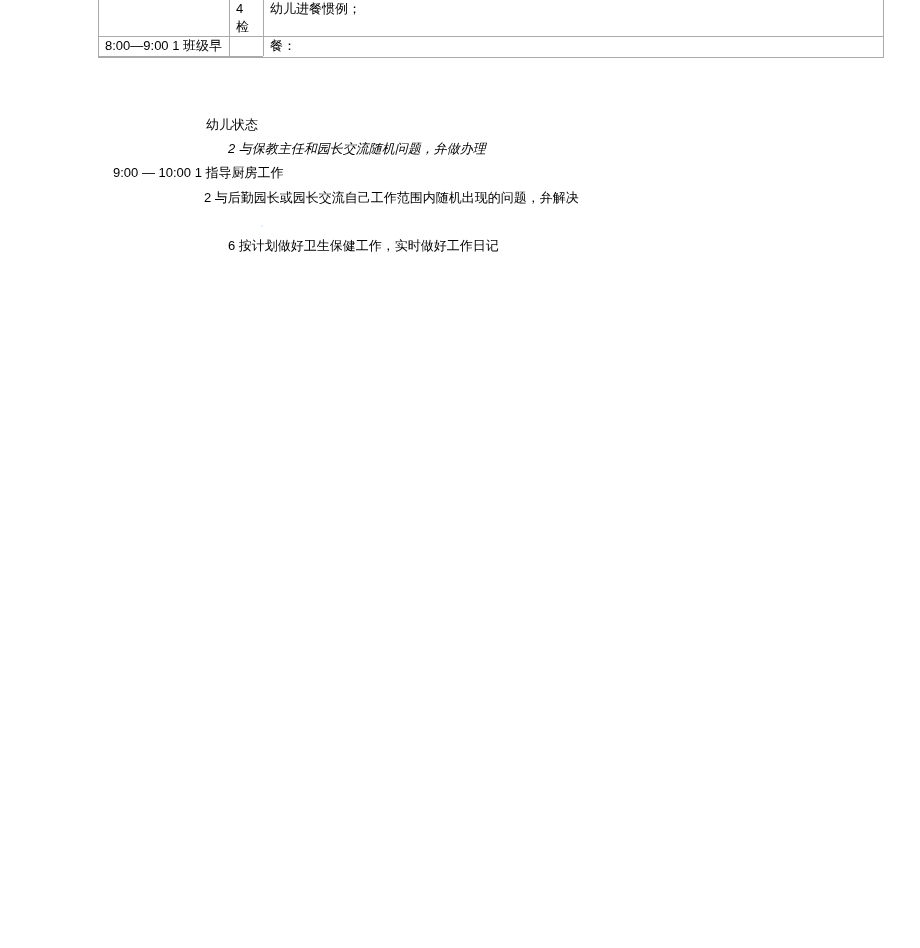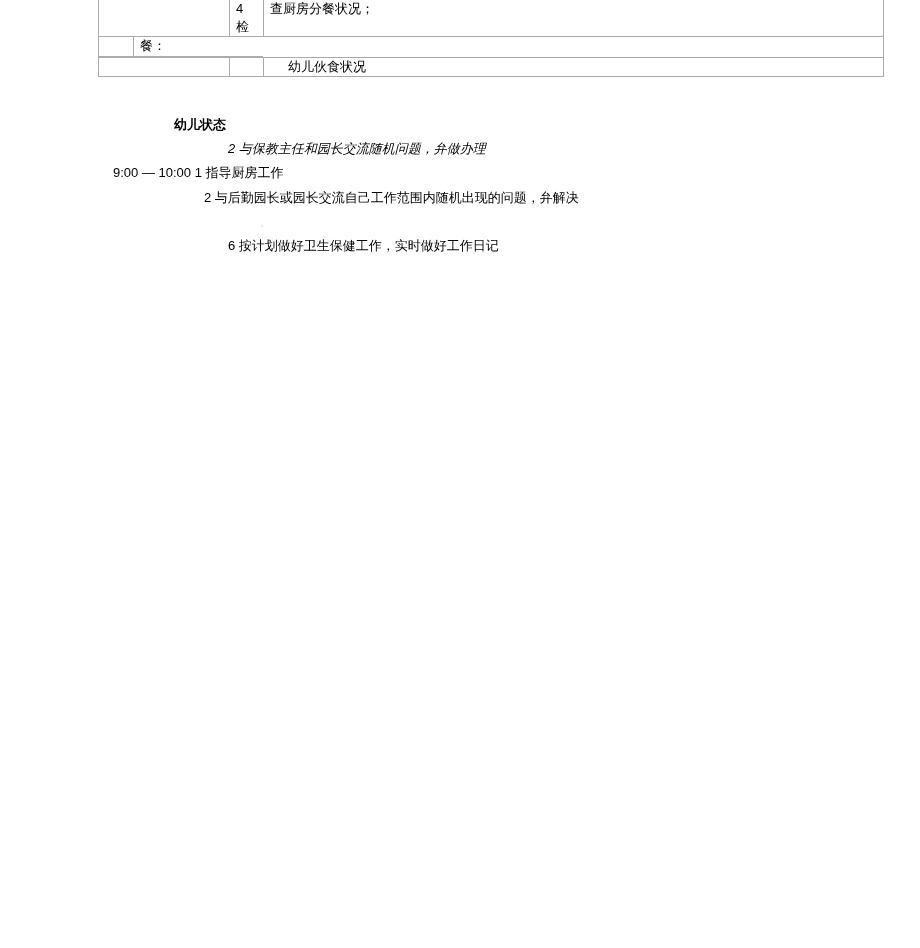--- a/index.html
+++ b/index.html
@@ -32,43 +32,39 @@
 </head>
 <body>
 
 <div class="page">
 
   <div class="tbl">
 
     <div class="row">
       <div class="cell c-time"></div>
       <div class="cell c-num">4 检</div>
-      <div class="cell c-body">查厨房分餐状况；</div>
+      <div class="cell c-body">幼儿进餐惯例；</div>
     </div>
 
     <div class="row">
+      <div class="cell c-time">8:00—9:00 1 班级早</div>
       <div class="cell c-num"></div>
       <div class="cell c-body">餐：</div>
     </div>
 
     <div class="row">
       <div class="cell c-time"></div>
       <div class="cell c-num"></div>
     </div>
 
-    <div class="row">
-      <div class="cell c-time"></div>
-      <div class="cell c-num"></div>
-      <div class="cell c-body indent">幼儿伙食状况</div>
-    </div>
 
   </div>
 
   <div class="free" style="top:110px;">
-    <div class="line" style="margin-left:76px;font-weight:bold;">幼儿状态</div>
+    <div class="line" style="margin-left:108px;">幼儿状态</div>
     <div class="line" style="margin-left:130px;font-style:italic;">2 与保教主任和园长交流随机问题，弁做办理</div>
     <div class="line" style="margin-left:15px;">9:00 — 10:00 1 指导厨房工作</div>
     <div class="line" style="margin-left:106px;">2 与后勤园长或园长交流自己工作范围内随机出现的问题，弁解决</div>
     <div class="line" style="margin-left:160px;">
       <span class="dot">。</span>
     </div>
     <div class="line" style="margin-left:130px;">6 按计划做好卫生保健工作，实时做好工作日记</div>
   </div>
 
 </div>

